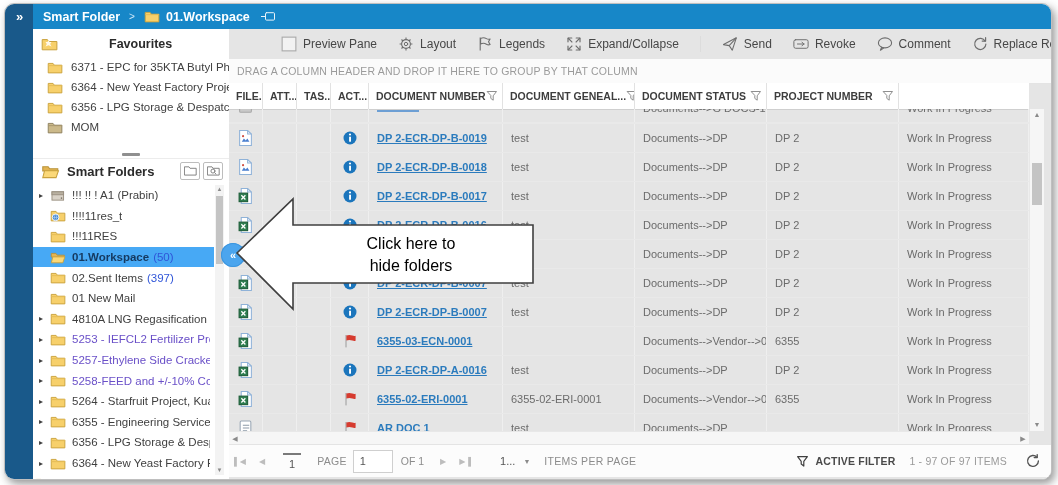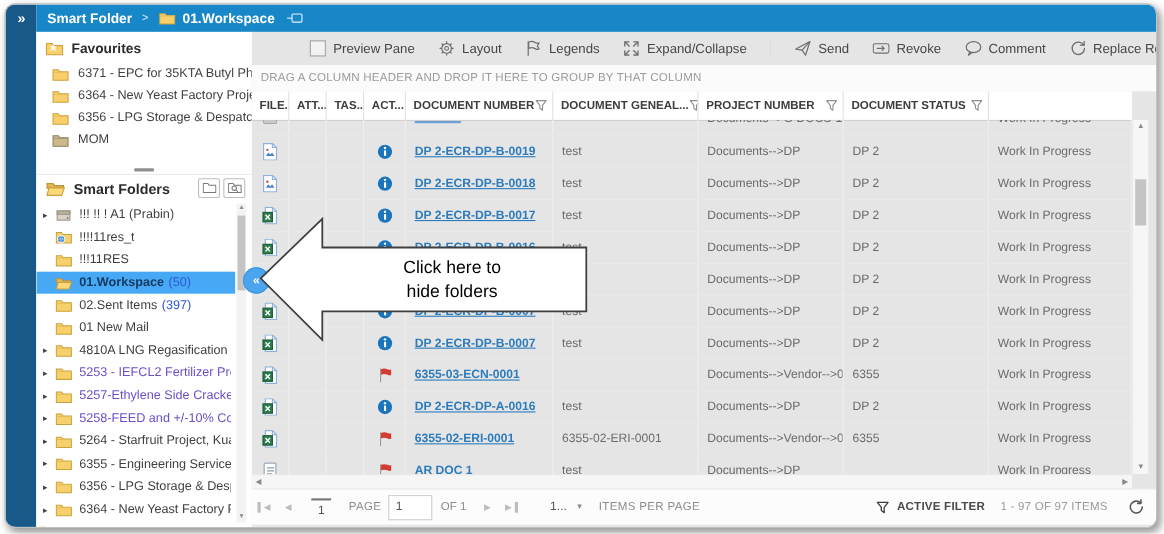--- a/index.html
+++ b/index.html
@@ -16,21 +16,21 @@
   .topbar{position:absolute;left:28px;top:0;right:0;height:25px;background:#1787c8;color:#fff;
           display:flex;align-items:center;font-size:12.5px;}
   .topbar .crumb-root{margin-left:10px;font-weight:bold;}
   .topbar .crumb-sep{margin:0 9px;font-size:10px;color:#cfe7f7;}
   .topbar .tb-folder{width:16px;height:13px;margin-right:6px;}
   .topbar .crumb-cur{font-weight:bold;}
   .topbar .pin{width:16px;height:11px;margin-left:10px;opacity:.9;}
   
   .sidebar{position:absolute;left:28px;top:25px;width:196px;bottom:0;background:#fff;border-right:1px solid #d9d9d9;overflow:hidden;}
   .sec-head{display:flex;align-items:center;font-weight:bold;color:#2b2b2b;}
-  .fav-head{position:absolute;left:8px;top:8px;font-size:12.5px;}
+  .fav-head{position:absolute;left:8px;top:8px;font-size:12.5px;gap:44px;}
   .fav-head .ico{width:17px;height:14px;margin-right:7px;}
   .fav-list{position:absolute;left:0;top:28px;width:100%;}
   .fav-item,.sf-item{display:flex;align-items:center;height:20px;font-size:11.5px;color:#3f3f3f;cursor:default;}
   .fav-item .ico{width:16px;height:13px;margin:0 8px 0 14px;flex:0 0 16px;}
   .fav-item .lbl,.sf-item .lbl{white-space:nowrap;overflow:hidden;}
   .splitter{position:absolute;left:0;top:122px;width:100%;height:7px;border-bottom:1px solid #ececec;}
   .splitter .grip{position:absolute;left:50%;top:2px;width:18px;height:3px;margin-left:-9px;background:#8f8f8f;border-radius:1px;}
   .sf-head{position:absolute;left:8px;top:133px;font-size:13px;width:182px;}
   .sf-head .ico{width:19px;height:15px;margin-right:7px;}
   .sf-head .hbtns{margin-left:auto;display:flex;gap:3px;}
@@ -511,29 +511,29 @@
         </div>
         <div class="hcell">
           <span>DOCUMENT GENEAL...</span>
           <span class="funnel">
             <svg viewBox="0 0 12 12">
               <path d="M1.5 1.5h9L7.2 5.8v4.4L4.8 8.4V5.8z" stroke-linecap="round" stroke-linejoin="round" fill="none" stroke="#8f8f8f"></path>
             </svg>
           </span>
         </div>
         <div class="hcell">
-          <span>PROJECT NUMBER</span>
+          <span>DOCUMENT STATUS</span>
           <span class="funnel">
             <svg viewBox="0 0 12 12">
               <path d="M1.5 1.5h9L7.2 5.8v4.4L4.8 8.4V5.8z" stroke-linecap="round" stroke-linejoin="round" fill="none" stroke="#8f8f8f"></path>
             </svg>
           </span>
         </div>
         <div class="hcell">
-          <span>DOCUMENT STATUS</span>
+          <span>PROJECT NUMBER</span>
           <span class="funnel">
             <svg viewBox="0 0 12 12">
               <path d="M1.5 1.5h9L7.2 5.8v4.4L4.8 8.4V5.8z" stroke-linecap="round" stroke-linejoin="round" fill="none" stroke="#8f8f8f"></path>
             </svg>
           </span>
         </div>
       </div>
 
     <div class="rows">
       <div class="partialwrap">

